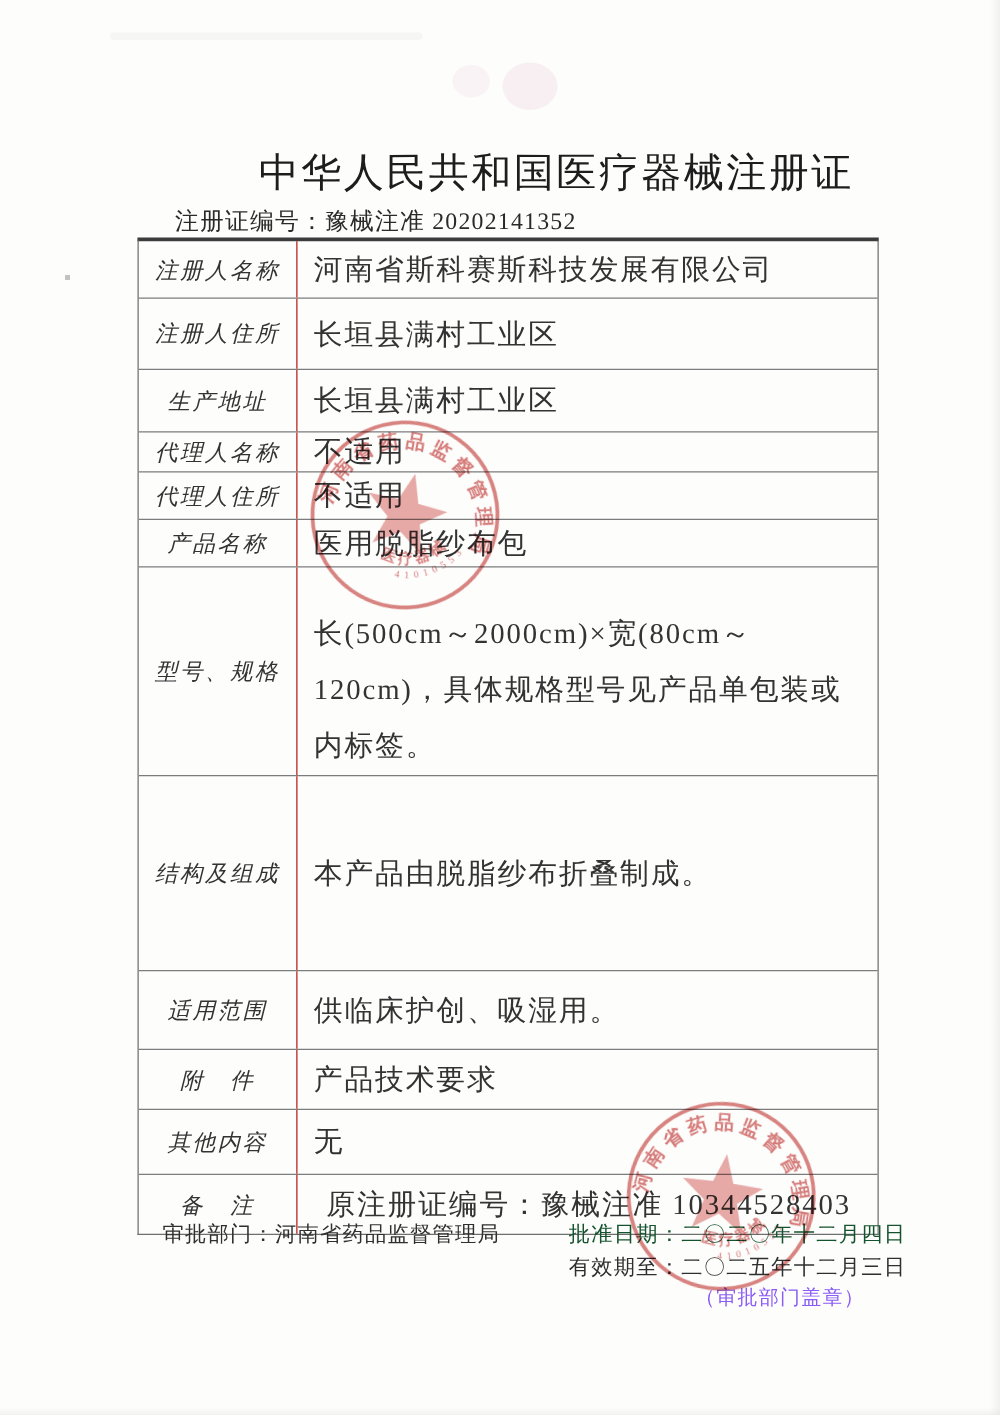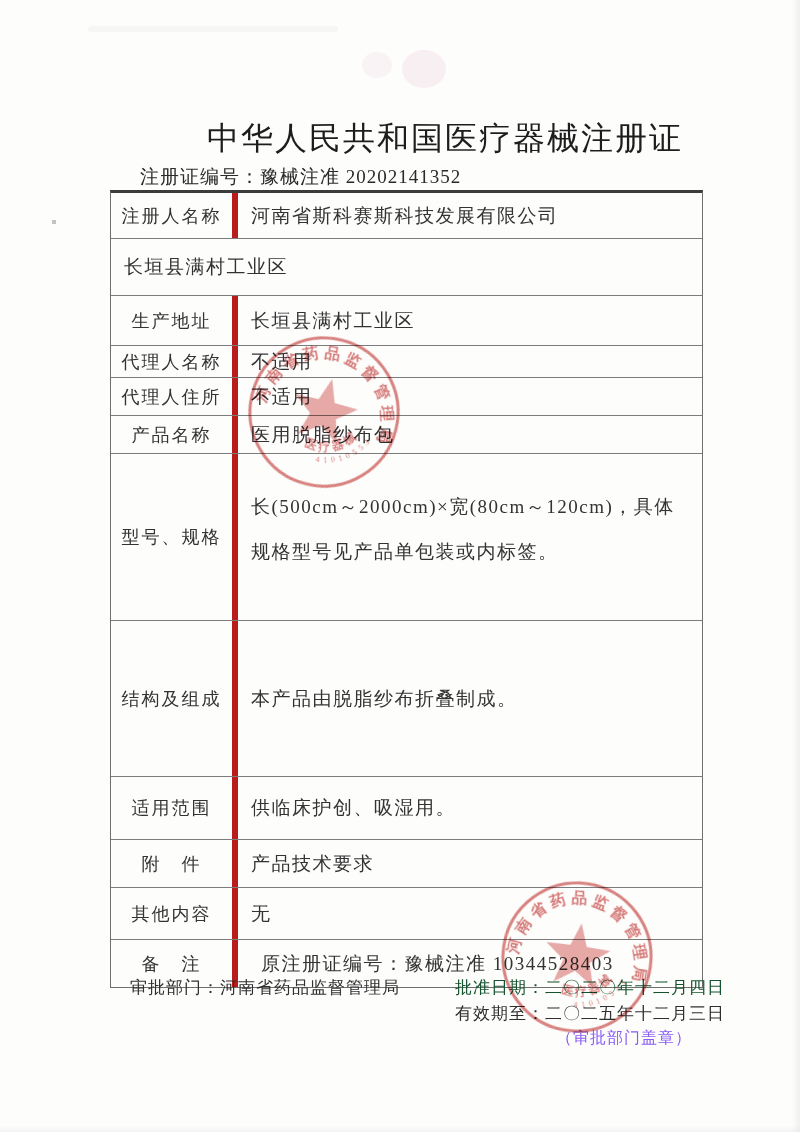--- a/index.html
+++ b/index.html
@@ -28,29 +28,29 @@
     position:absolute;left:110px;top:190px;width:593px;
     border:1px solid #6f6f6f;border-top:3px solid #3c3c3c;
     box-sizing:border-box;
     background:transparent;
   }
   .row{display:flex;border-bottom:1px solid #7c7c7c;}
   .row:last-child{border-bottom:none;gap:10px;}
   .cell{box-sizing:border-box;}
   .cell.label{
     width:127px;flex:0 0 127px;
-    border-right:6px solid #b91c1c;
+    border-right:1px solid #b91c1c;
     display:flex;align-items:center;justify-content:center;
     text-align:center;
-    font-size:18px;letter-spacing:2px;color:#333;
+    font-size:18px;letter-spacing:2px;color:#333;font-style:italic;
   }
   .cell.value{
     flex:1;display:flex;align-items:center;
     padding-left:13px;padding-right:8px;
-    font-size:19px;letter-spacing:1.5px;color:#333;
+    font-size:23px;letter-spacing:1.5px;color:#333;
   }
   .r1{height:45px;}.r2{height:56px;}.r3{height:49px;}
   .r4{height:31px;}.r5{height:37px;}.r6{height:37px;}
   .r7{height:166px;}.r8{height:155px;}.r9{height:62px;}
   .r10{height:47px;}.r11{height:51px;}.r12{height:47px;}
   .r7 .cell.value{align-items:flex-start;padding-top:30px;line-height:45px;}
 
   .footer-left{
     position:absolute;top:976px;left:130px;
     font-size:17px;letter-spacing:1px;color:#2f2f2f;
@@ -91,20 +91,21 @@
   <h1 class="title">中华人民共和国医疗器械注册证</h1>
 
   <div class="cert-line">注册证编号：豫械注准 20202141352</div>
 
   <div class="table">
     <div class="row r1">
       <div class="cell label">注册人名称</div>
       <div class="cell value">河南省斯科赛斯科技发展有限公司</div>
     </div>
     <div class="row r2">
+      <div class="cell label">注册人住所</div>
       <div class="cell value">长垣县满村工业区</div>
     </div>
     <div class="row r3">
       <div class="cell label">生产地址</div>
       <div class="cell value">长垣县满村工业区</div>
     </div>
     <div class="row r4">
       <div class="cell label">代理人名称</div>
       <div class="cell value">不适用</div>
     </div>

